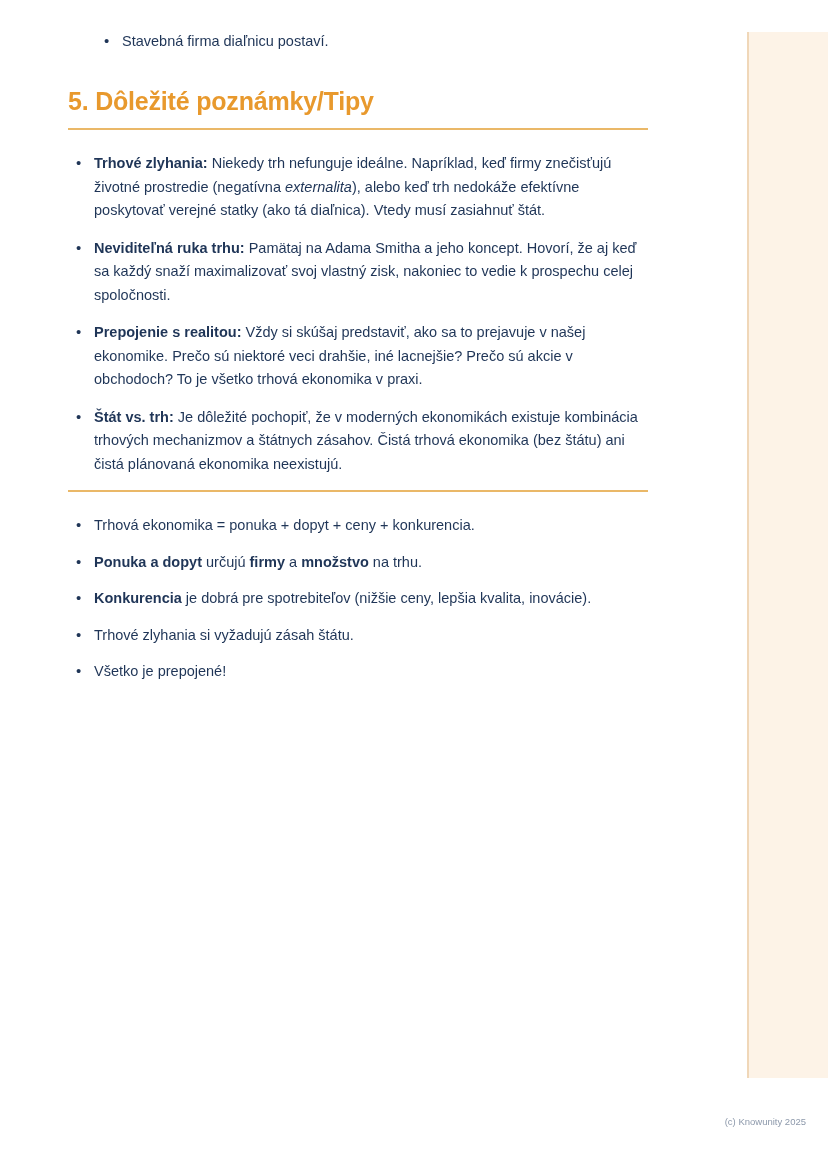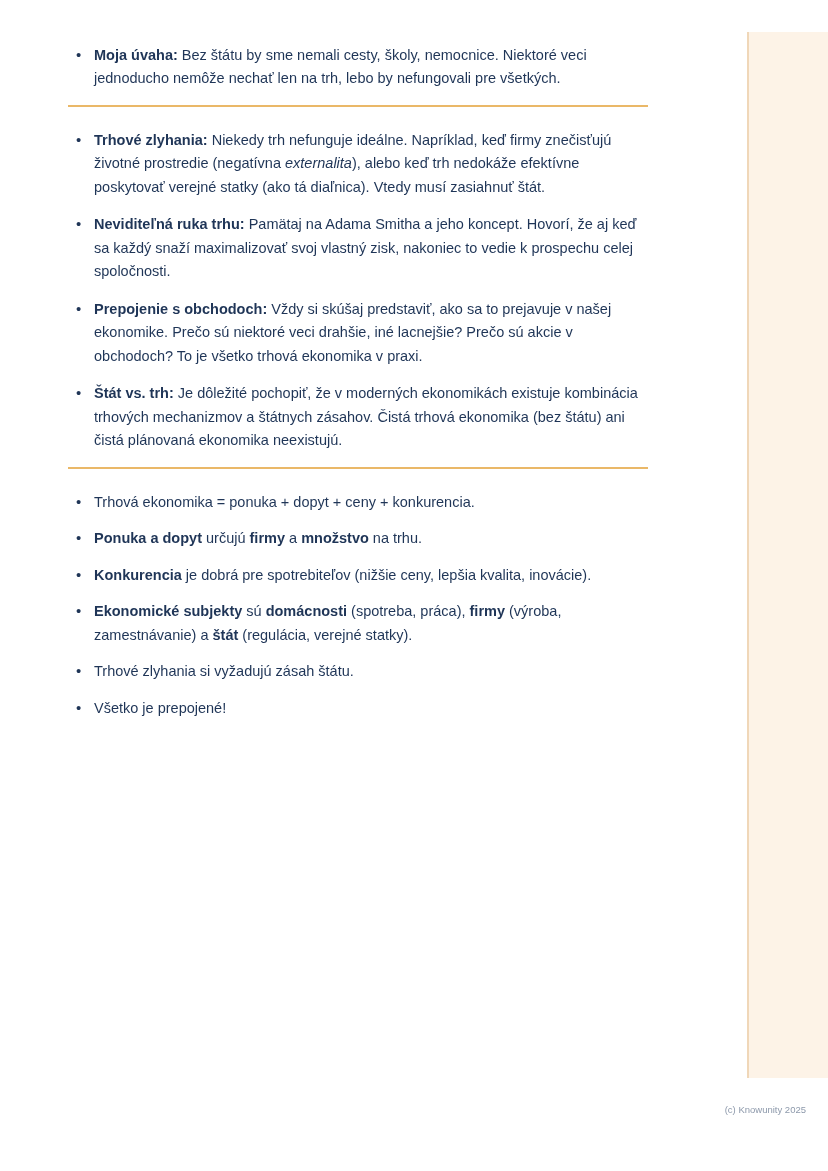--- a/index.html
+++ b/index.html
@@ -101,71 +101,67 @@
   .rule {
     height: 2px;
     background: #eab868;
     margin: 12px 0 22px 0;
     width: 100%;
   }
 
   .footer {
     position: absolute;
     right: 22px;
-    bottom: 56px;
+    bottom: 44px;
     font-size: 9.5px;
     color: #8d99ab;
     font-family: "Liberation Sans", sans-serif;
   }
   .sec6 ul.lvl1 > li { margin-bottom: 13px; }
 </style>
 </head>
 <body>
 
 <div class="page">
 
   <div class="side-band"></div>
   <div class="side-band-line"></div>
 
   <div class="content">
 
     <ul class="lvl2">
+      <li>Stavebná firma diaľnicu postaví.</li>
     </ul>
 
-    <ul class="lvl1">
-      <li>
-        <span class="b">Moja úvaha:</span><span> Bez štátu by sme nemali cesty, školy, nemocnice. Niektoré veci jednoducho nemôže nechať len na trh, lebo by nefungovali pre všetkých.</span>
-      </li>
-    </ul>
 
+    <h2 class="section">5. Dôležité poznámky/Tipy</h2>
     <div class="rule"></div>
 
     <ul class="lvl1">
       <li>
         <span class="b">Trhové zlyhania:</span><span> Niekedy trh nefunguje ideálne. Napríklad, keď firmy znečisťujú životné prostredie (negatívna </span><span class="i">externalita</span><span>), alebo keď trh nedokáže efektívne poskytovať verejné statky (ako tá diaľnica). Vtedy musí zasiahnuť štát.</span>
       </li>
       <li>
         <span class="b">Neviditeľná ruka trhu:</span><span> Pamätaj na Adama Smitha a jeho koncept. Hovorí, že aj keď sa každý snaží maximalizovať svoj vlastný zisk, nakoniec to vedie k prospechu celej spoločnosti.</span>
       </li>
       <li>
-        <span class="b">Prepojenie s obchodoch:</span><span> Vždy si skúšaj predstaviť, ako sa to prejavuje v našej ekonomike. Prečo sú niektoré veci drahšie, iné lacnejšie? Prečo sú akcie v obchodoch? To je všetko trhová ekonomika v praxi.</span>
+        <span class="b">Prepojenie s realitou:</span><span> Vždy si skúšaj predstaviť, ako sa to prejavuje v našej ekonomike. Prečo sú niektoré veci drahšie, iné lacnejšie? Prečo sú akcie v obchodoch? To je všetko trhová ekonomika v praxi.</span>
       </li>
       <li>
         <span class="b">Štát vs. trh:</span><span> Je dôležité pochopiť, že v moderných ekonomikách existuje kombinácia trhových mechanizmov a štátnych zásahov. Čistá trhová ekonomika (bez štátu) ani čistá plánovaná ekonomika neexistujú.</span>
       </li>
     </ul>
 
     <div class="sec6">
       <div class="rule"></div>
 
       <ul class="lvl1" id="summary-list">
           <li><span>Trhová ekonomika = ponuka + dopyt + ceny + konkurencia.</span></li>
           <li><span class="b">Ponuka a dopyt</span><span> určujú </span><span class="b">firmy</span><span> a </span><span class="b">množstvo</span><span> na trhu.</span></li>
           <li><span class="b">Konkurencia</span><span> je dobrá pre spotrebiteľov (nižšie ceny, lepšia kvalita, inovácie).</span></li>
-          <li><span class="b">Ekonomické subjekty</span><span> sú </span><span class="b">domácnosti</span><span> (spotreba, práca), </span><span class="b">firmy</span><span> (výroba, zamestnávanie) a </span><span class="b">štát</span><span> (regulácia, verejné statky).</span></li>
           <li><span>Trhové zlyhania si vyžadujú zásah štátu.</span></li>
           <li><span>Všetko je prepojené!</span></li>
         </ul>
     </div>
 
   </div>
 
   <div class="footer">(c) Knowunity 2025</div>
 </div>
 

